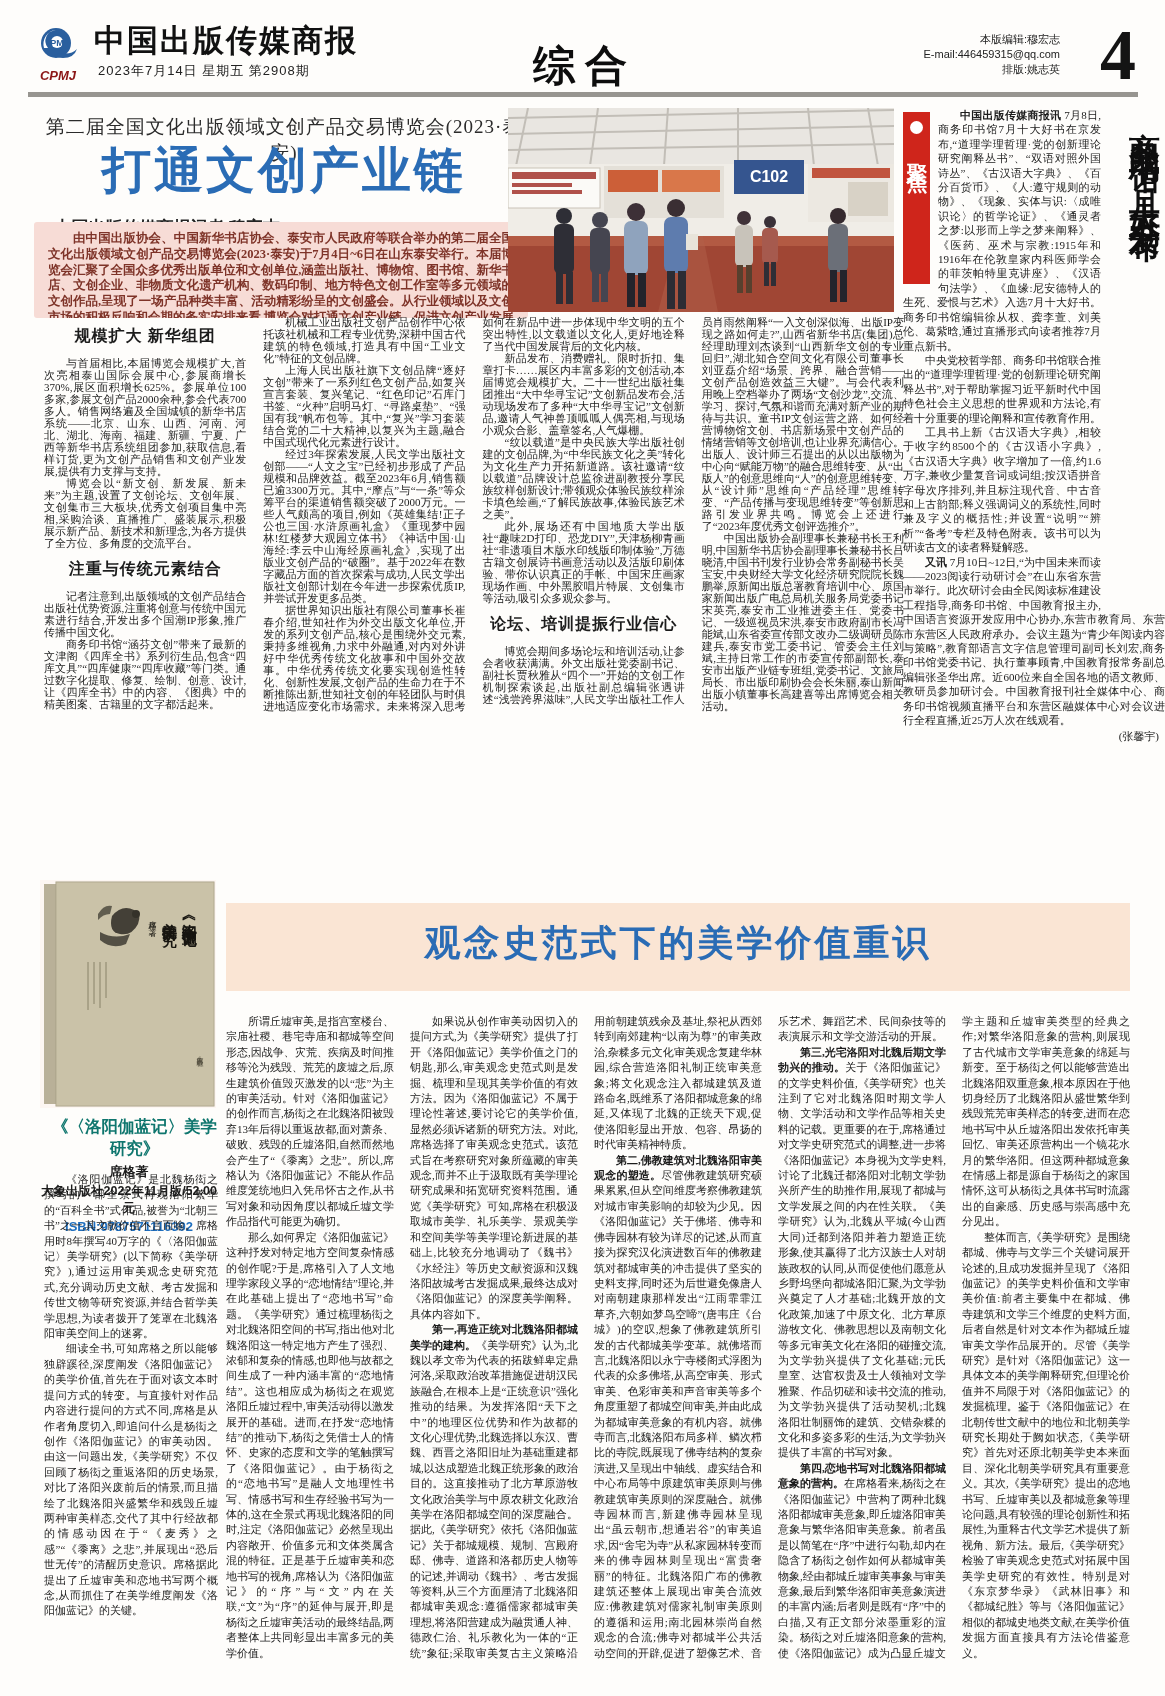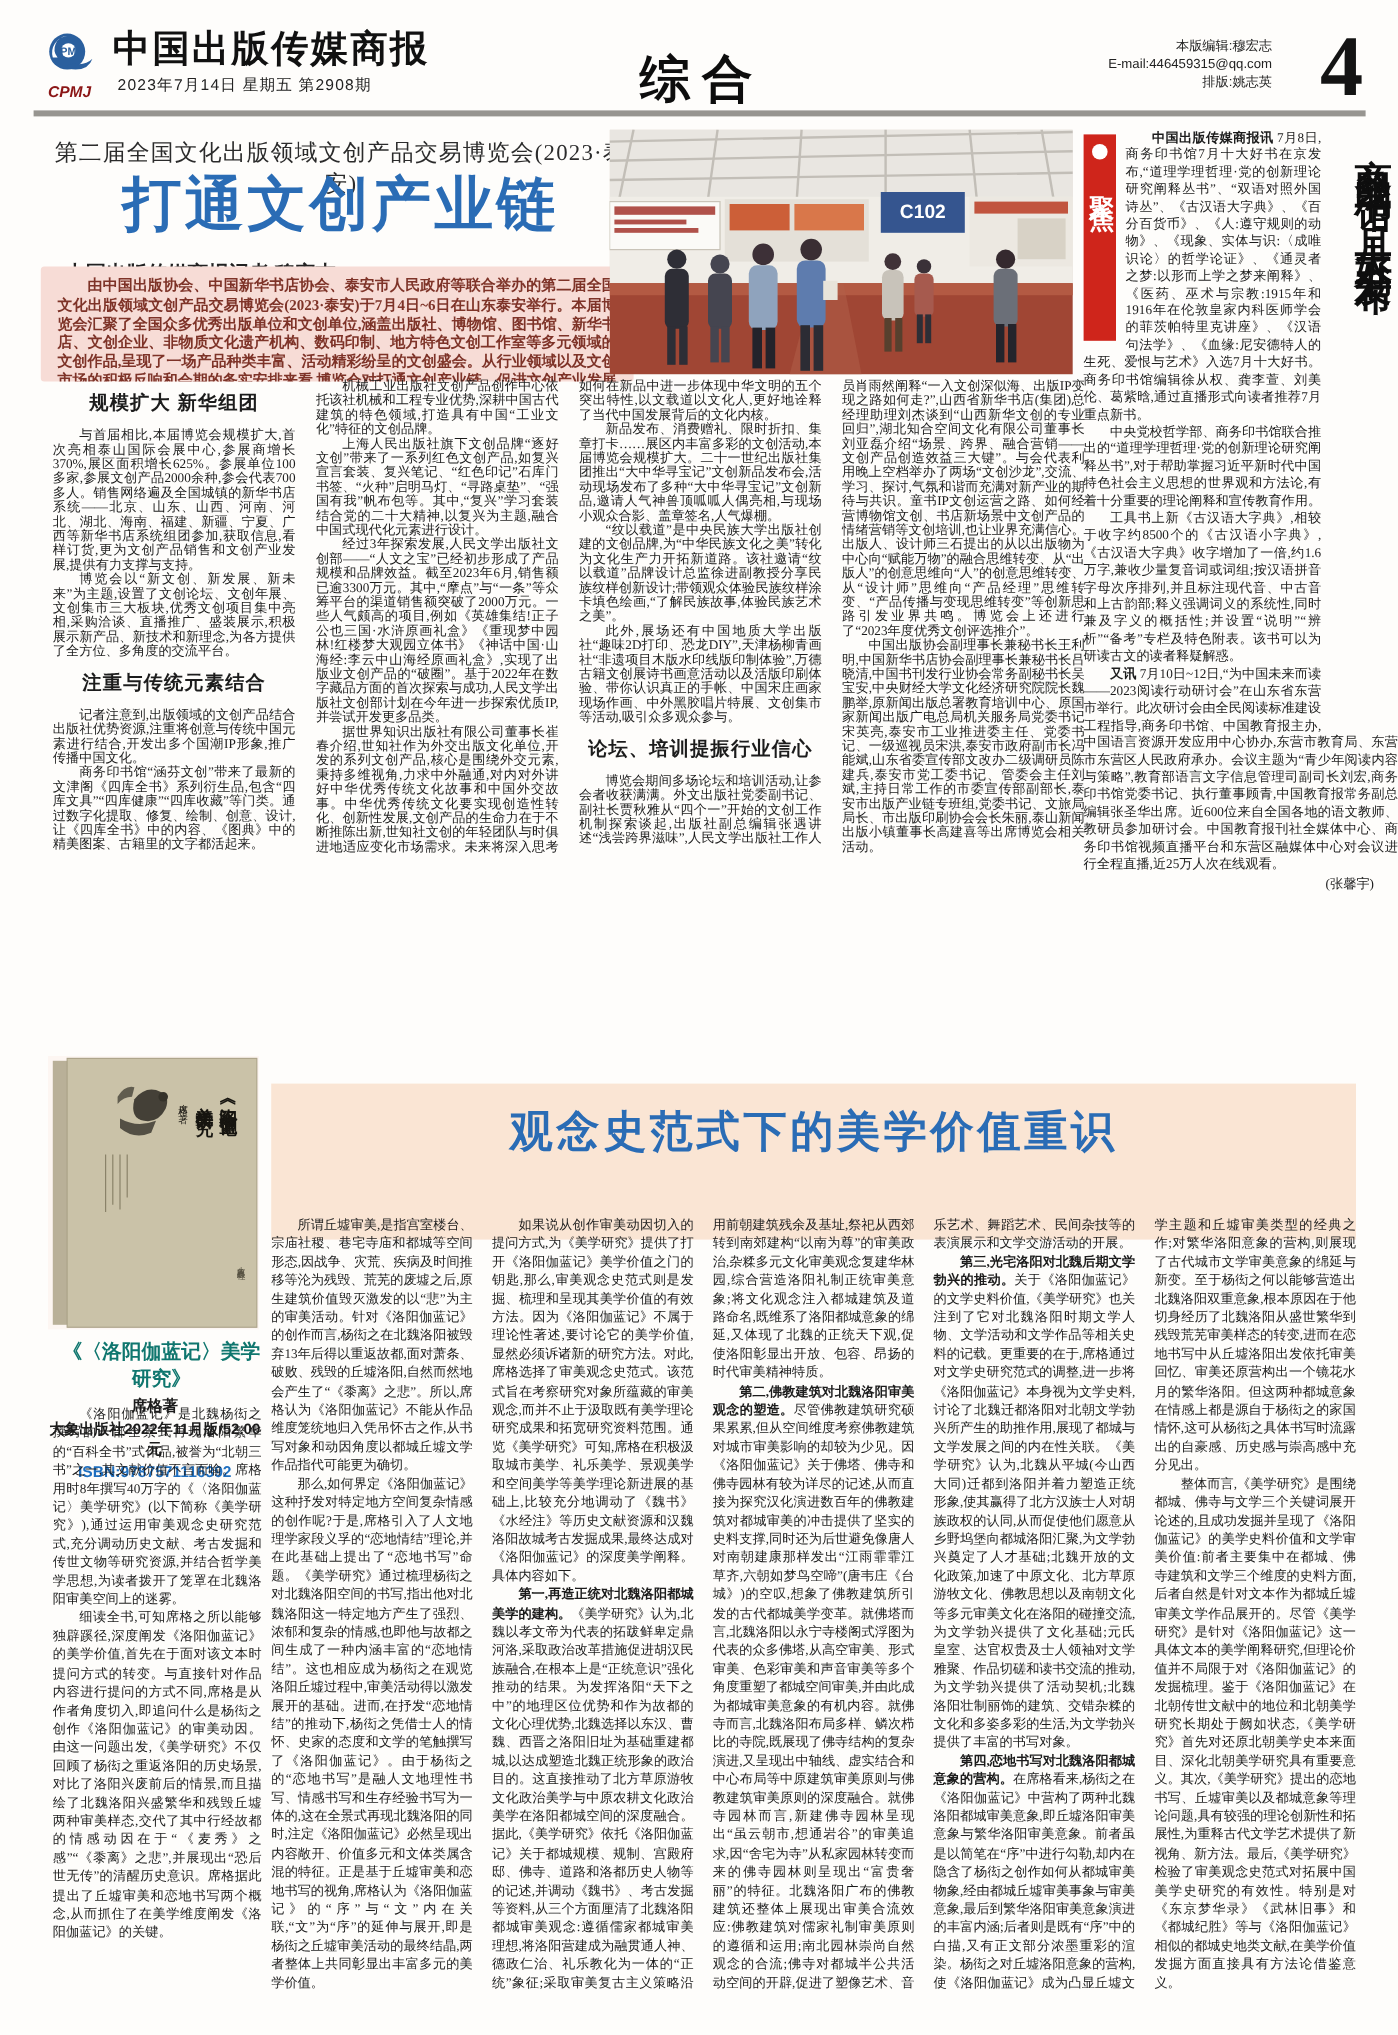--- a/index.html
+++ b/index.html
@@ -44,31 +44,31 @@
   .focus { left:903px; top:108px; width:262px; height:706px; }
   .focus-label { float:left; width:27px; height:172px; background:#cf251b; margin:4px 8px 6px 0;
     text-align:center; padding-top:8px; }
   .focus-dot { display:inline-block; width:13px; height:13px; border-radius:50%; background:#fff; }
   .focus-label-chars { writing-mode:vertical-rl; font-size:21px; font-weight:bold; color:#fff;
     letter-spacing:9px; margin-top:8px; font-family:"Liberation Sans",sans-serif; }
   .focus-vhead { float:right; writing-mode:vertical-rl; width:58px; height:500px;
     font-size:31px; font-weight:bold; letter-spacing:7px; color:#0e0e0e; margin-left:6px;
     font-family:"Liberation Serif",serif; }
   .focus-body p { font-size:11px; line-height:14.4px; text-align:justify; text-indent:2em; }
-  .focus-sign { display:block; text-align:right; font-size:11px; padding-right:20px; margin-top:2px; }
+  .focus-sign { display:block; text-align:right; font-size:11px; padding-right:6px; margin-top:2px; }
 
   
   .mid-article { left:44px; top:316px; width:860px; height:586px; column-count:4;
     column-gap:17px; overflow:hidden; }
   .mid-article p { font-size:11px; line-height:12px; text-align:justify; text-indent:2em; }
   .mid-article h3 { font-family:"Liberation Sans",sans-serif; font-size:16px; font-weight:bold;
     text-align:center; margin:10px 0 10px; letter-spacing:1px; break-after:avoid; }
 
   
-  .review-banner { left:226px; top:903px; width:904px; height:130px; background:#fae5d4;
+  .review-banner { left:226px; top:903px; width:904px; height:88px; background:#fae5d4;
     text-align:center; }
   .review-headline { padding-top:16px; color:#2a6cb5; font-weight:bold; font-size:36px;
     letter-spacing:3px; font-family:"Liberation Serif",serif; }
   .review-byline { font-size:13px; font-weight:bold; margin-top:6px; color:#222; }
   .book-panel { left:40px; top:880px; width:178px; text-align:center; }
   .book-cover { width:176px; height:228px; display:block; }
   .book-caption-title { color:#0f766e; font-weight:bold; font-size:16.5px; margin-top:8px;
     font-family:"Liberation Serif",serif;margin-left:11px; }
   .book-caption-author { font-weight:bold; font-size:13px; margin-top:3px; }
   .book-caption-pub { font-weight:bold; font-size:12.5px; margin-top:2px;

